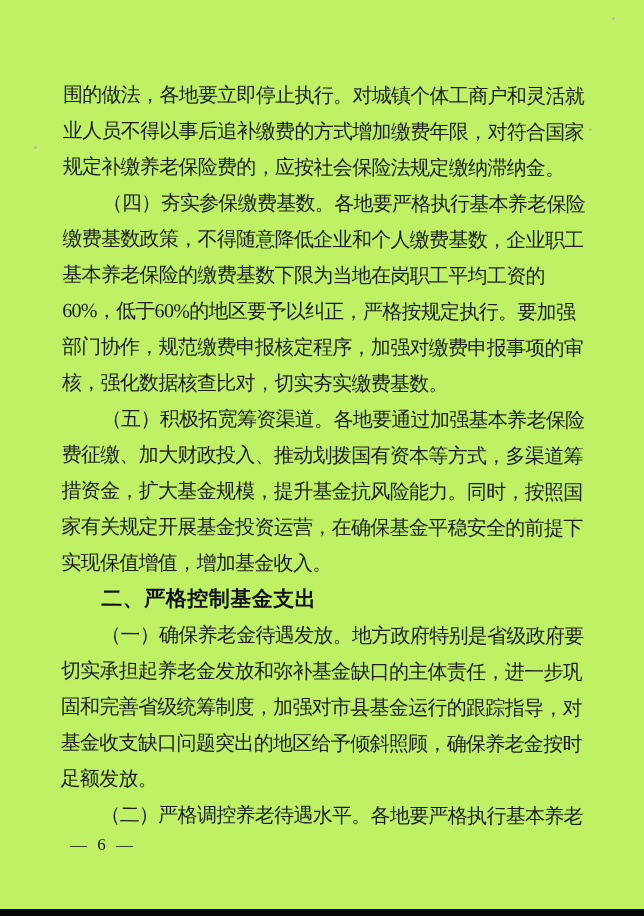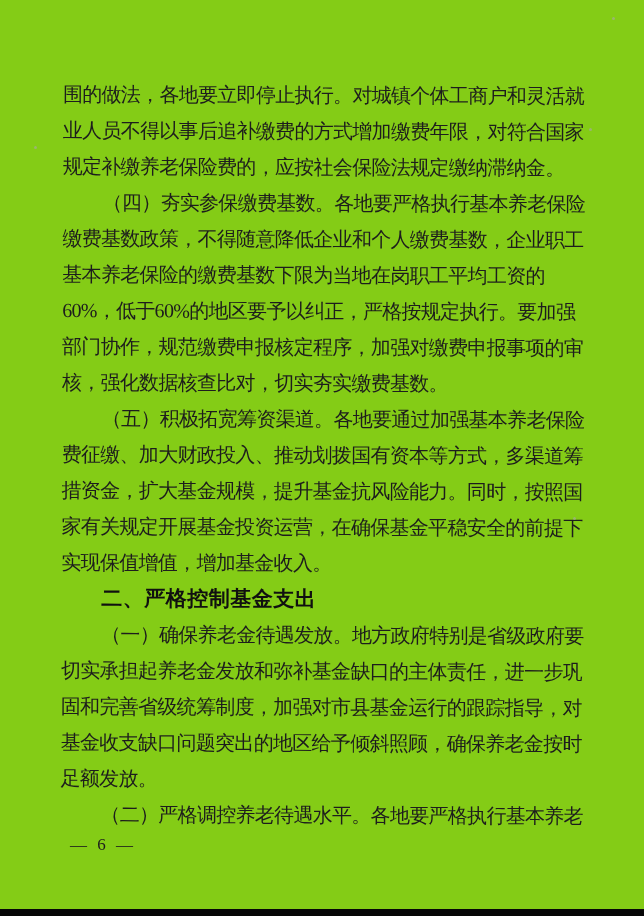--- a/index.html
+++ b/index.html
@@ -10,21 +10,21 @@
     width: 644px;
     height: 916px;
     background: #ffffff;
     overflow: hidden;
     font-family: "Liberation Serif", serif;
   }
   .page {
     position: relative;
     width: 644px;
     height: 916px;
-    background: #84cc16;
+    background: #bef264;
   }
   .doc {
     position: absolute;
     left: 63px;
     top: 76px;
     width: 527px;
     transform: rotate(0.2deg);
     transform-origin: 0 0;
   }
   .line {

